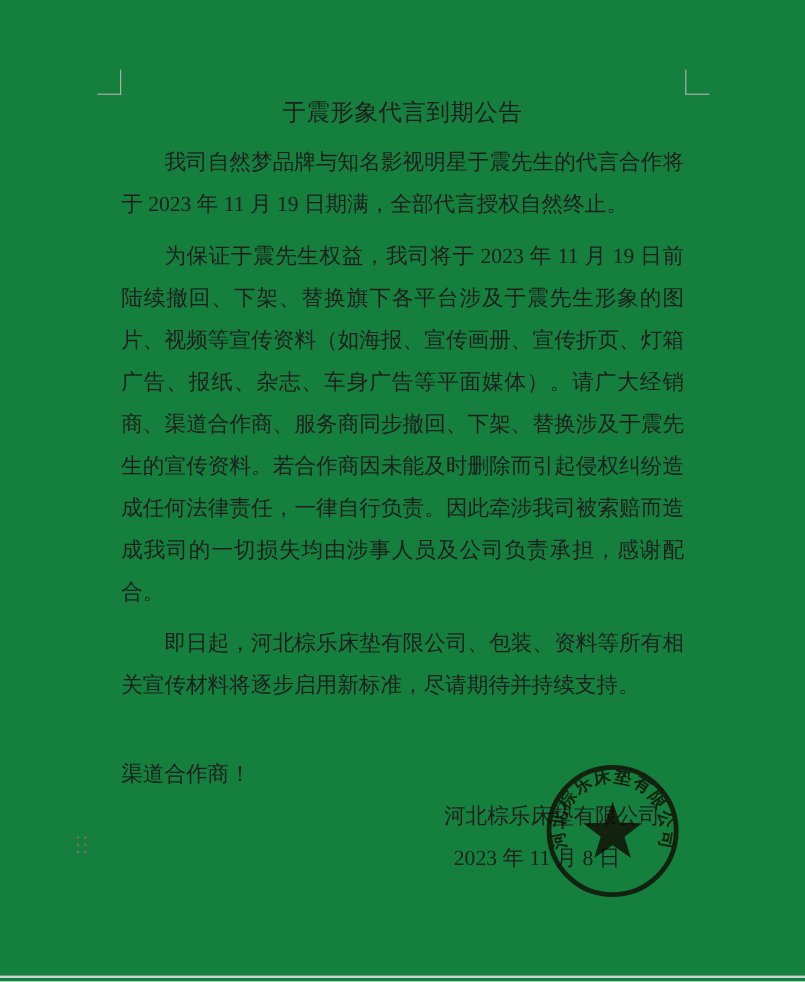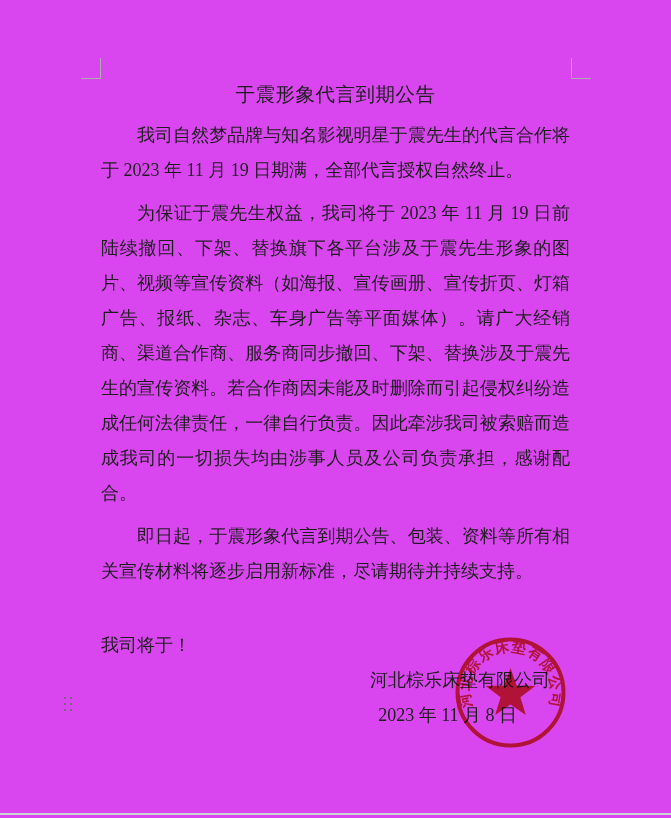--- a/index.html
+++ b/index.html
@@ -1,18 +1,18 @@
 <!DOCTYPE html>
 <html><head>
 <meta charset="utf-8">
 <style>
   * { margin:0; padding:0; box-sizing:border-box; }
   html,body { background:#ffffff; }
   .screen {
-    position:relative; width:671px; height:818px; background:#d946ef; overflow:hidden;
+    position:relative; width:671px; height:818px; background:#15803d; overflow:hidden;
     font-family:"Liberation Serif","DejaVu Serif",serif; color:#1e1e1e;text-decoration:underline;
   }
   
   .crop { position:absolute; top:58px; width:20px; height:21px; }
   .crop.left  { left:81px;  border-right:1px solid #adadad; border-bottom:1px solid #adadad; }
   .crop.right { left:571px; border-left:1px solid #adadad;  border-bottom:1px solid #adadad; }
   
   .doc {
     position:absolute; left:101px; top:79px; width:469px;
     font-size:18px; line-height:35px; text-align:justify; text-justify:inter-ideograph;
@@ -38,22 +38,22 @@
 
 <div class="screen">
 
   <div class="crop left"></div>
   <div class="crop right"></div>
 
   <div class="doc">
     <h1 class="title">于震形象代言到期公告</h1>
     <p class="para">我司自然梦品牌与知名影视明星于震先生的代言合作将于 2023 年 11 月 19 日期满，全部代言授权自然终止。</p>
     <p class="para">为保证于震先生权益，我司将于 2023 年 11 月 19 日前陆续撤回、下架、替换旗下各平台涉及于震先生形象的图片、视频等宣传资料（如海报、宣传画册、宣传折页、灯箱广告、报纸、杂志、车身广告等平面媒体）。请广大经销商、渠道合作商、服务商同步撤回、下架、替换涉及于震先生的宣传资料。若合作商因未能及时删除而引起侵权纠纷造成任何法律责任，一律自行负责。因此牵涉我司被索赔而造成我司的一切损失均由涉事人员及公司负责承担，感谢配合。</p>
-    <p class="para">即日起，于震形象代言到期公告、包装、资料等所有相关宣传材料将逐步启用新标准，尽请期待并持续支持。</p>
-    <p class="closing">我司将于！</p>
+    <p class="para">即日起，河北棕乐床垫有限公司、包装、资料等所有相关宣传材料将逐步启用新标准，尽请期待并持续支持。</p>
+    <p class="closing">渠道合作商！</p>
     <div class="sig">
       <p class="company">河北棕乐床垫有限公司</p>
       <p class="date">2023 年 11 月 8 日</p>
     </div>
   </div>
 
   <div class="anchor-dots">
     <i></i>
       <i></i>
       <i></i>

